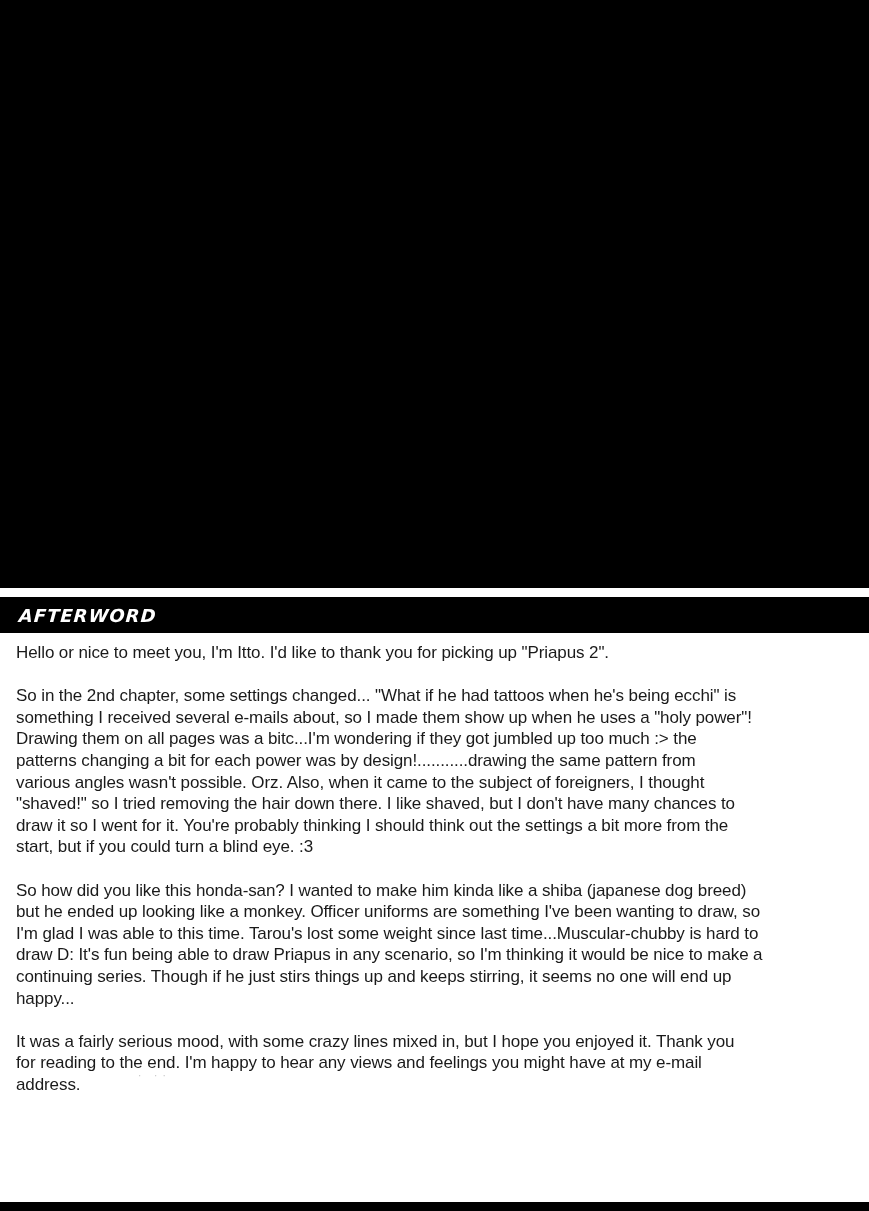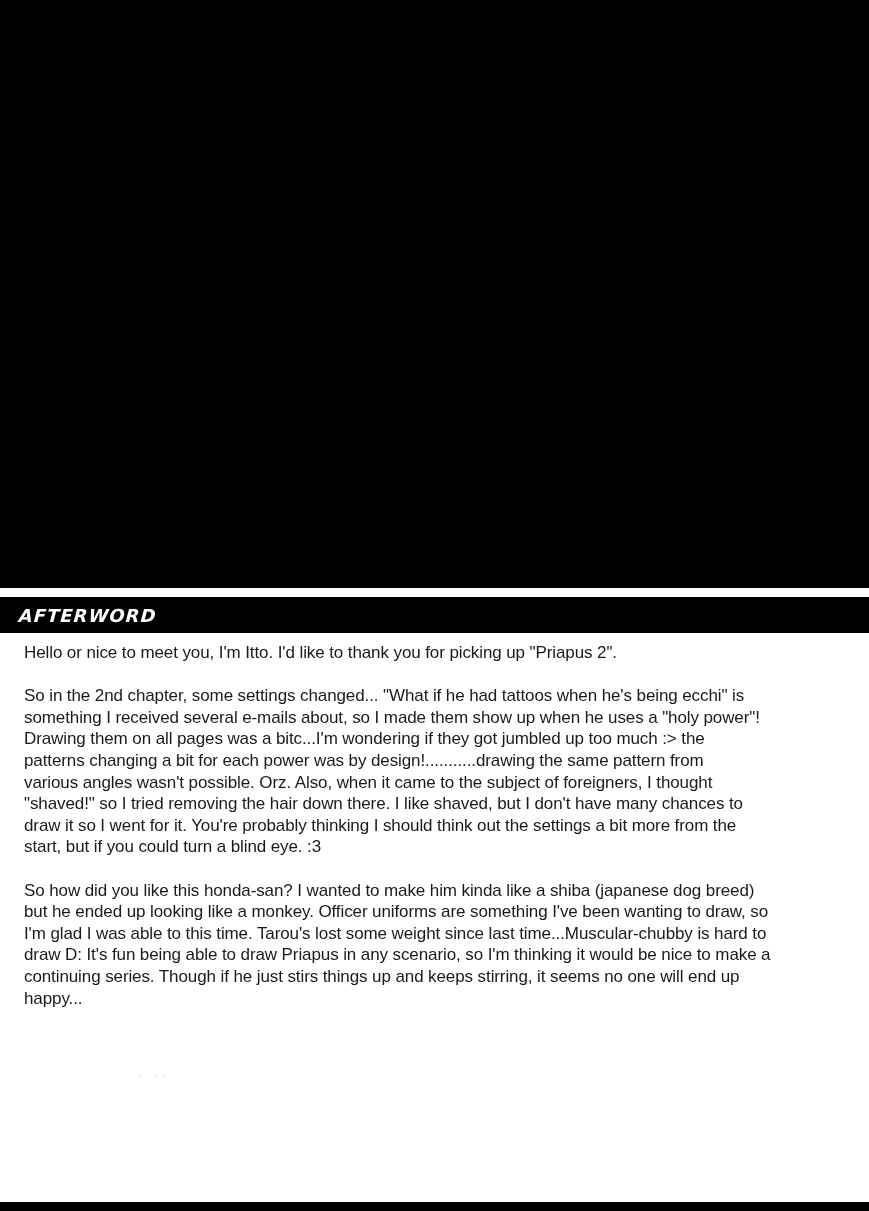--- a/index.html
+++ b/index.html
@@ -32,21 +32,21 @@
     font-style: italic;
     font-size: 18px;
     letter-spacing: 1px;
     padding-left: 19px;
     transform: skewX(-4deg);
   }
   .body-text {
     position: absolute;
     left: 0; top: 633px;
     width: 869px;
-    padding: 9px 16px 0 24px;
+    padding: 9px 16px 0 16px;
     box-sizing: border-box;
   }
   .body-text p {
     margin: 0 0 21.6px 0;
     font-size: 17px;
     line-height: 21.6px;
     color: #1a1a1a;
     white-space: pre-line;
     letter-spacing: -0.1px;
   }
@@ -85,19 +85,22 @@
 various angles wasn't possible. Orz. Also, when it came to the subject of foreigners, I thought
 "shaved!" so I tried removing the hair down there. I like shaved, but I don't have many chances to
 draw it so I went for it. You're probably thinking I should think out the settings a bit more from the
 start, but if you could turn a blind eye. :3</p>
     <p>So how did you like this honda-san? I wanted to make him kinda like a shiba (japanese dog breed)
 but he ended up looking like a monkey. Officer uniforms are something I've been wanting to draw, so
 I'm glad I was able to this time. Tarou's lost some weight since last time...Muscular-chubby is hard to
 draw D: It's fun being able to draw Priapus in any scenario, so I'm thinking it would be nice to make a
 continuing series. Though if he just stirs things up and keeps stirring, it seems no one will end up
 happy...</p>
+    <p>It was a fairly serious mood, with some crazy lines mixed in, but I hope you enjoyed it. Thank you
+for reading to the end. I'm happy to hear any views and feelings you might have at my e-mail
+address.</p>
   </div>
 
   <span class="erased-smudge">· ··</span>
 
   <div class="bottom-strip"></div>
 
 </div>
 
 </body></html>

